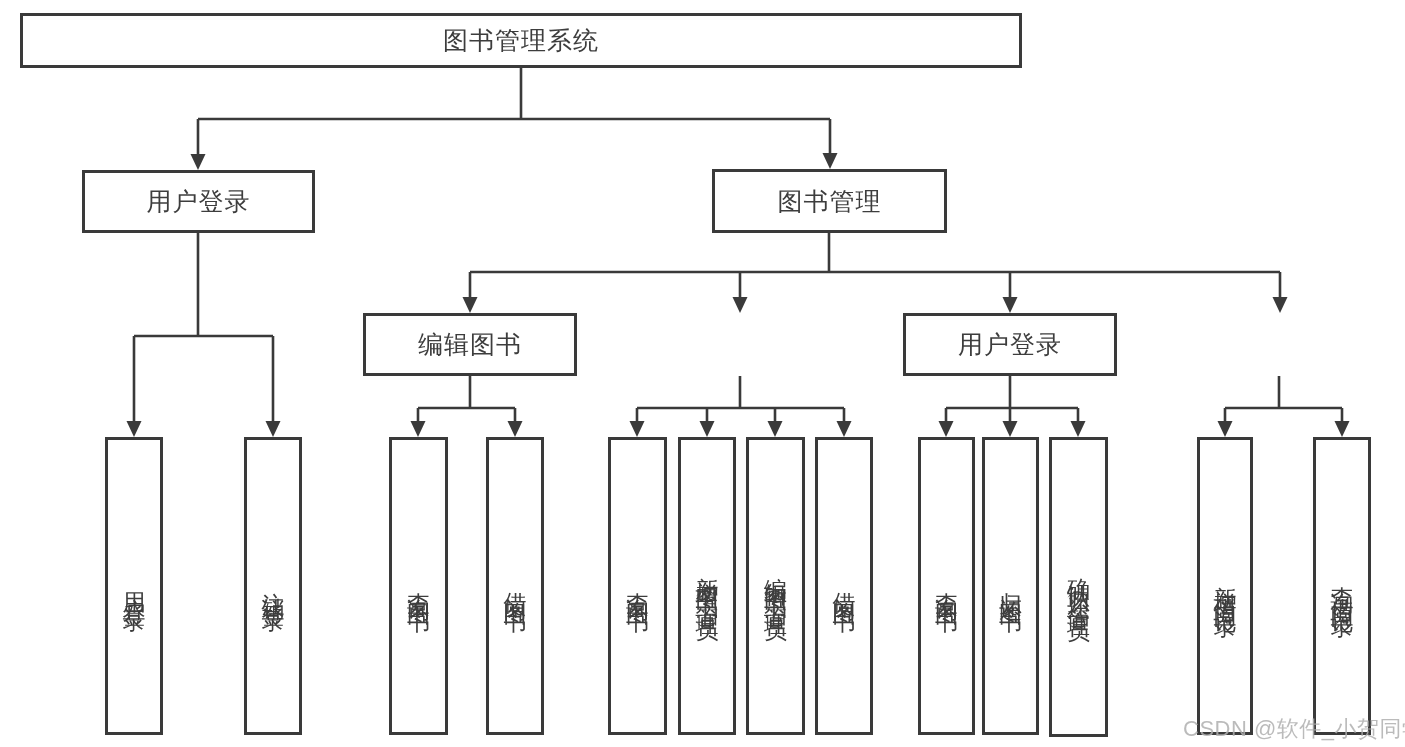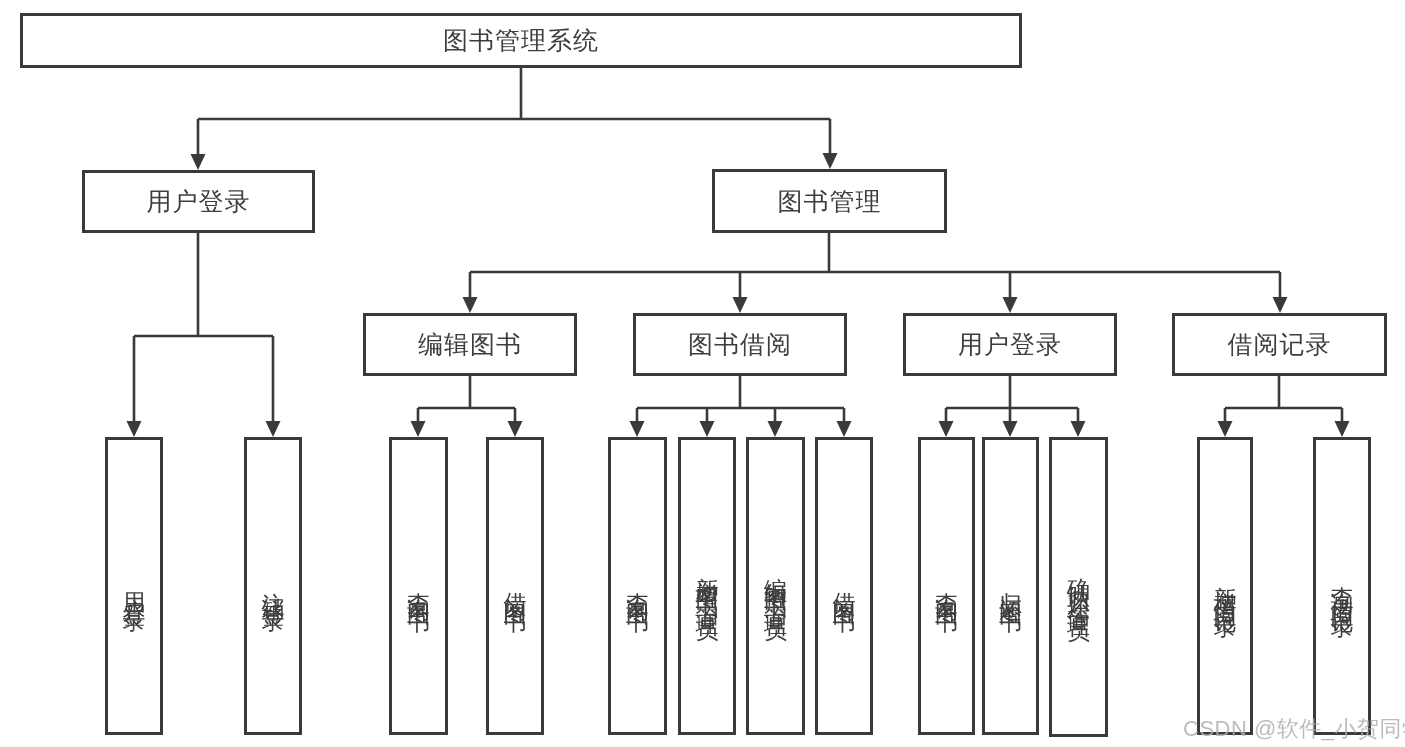--- a/index.html
+++ b/index.html
@@ -96,28 +96,22 @@
   <div class="box" style="left:82px;top:170px;width:233px;height:63px">
     <span class="h-label">用户登录</span>
   </div>
   <div class="box" style="left:712px;top:169px;width:235px;height:64px">
     <span class="h-label">图书管理</span>
   </div>
 
   <div class="box" style="left:363px;top:313px;width:214px;height:63px">
     <span class="h-label">编辑图书</span>
   </div>
-  <div class="box" style="left:633px;top:313px;width:214px;height:63px">
-    <span class="h-label">图书借阅</span>
-  </div>
   <div class="box" style="left:903px;top:313px;width:214px;height:63px">
     <span class="h-label">用户登录</span>
-  </div>
-  <div class="box" style="left:1172px;top:313px;width:215px;height:63px">
-    <span class="h-label">借阅记录</span>
   </div>
 
   <div class="box leaf" style="left:105px;top:437px;width:58px;height:298px">
     <span class="v-label">用户登录</span>
   </div>
   <div class="box leaf" style="left:244px;top:437px;width:58px;height:298px">
     <span class="v-label">注销登录</span>
   </div>
 
   <div class="box leaf" style="left:389px;top:437px;width:59px;height:298px">

